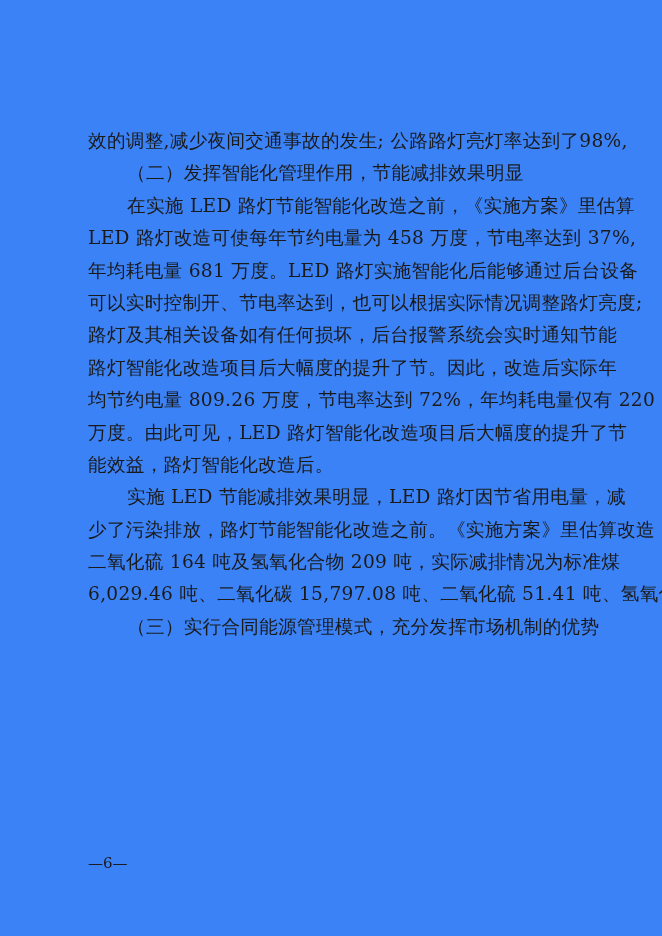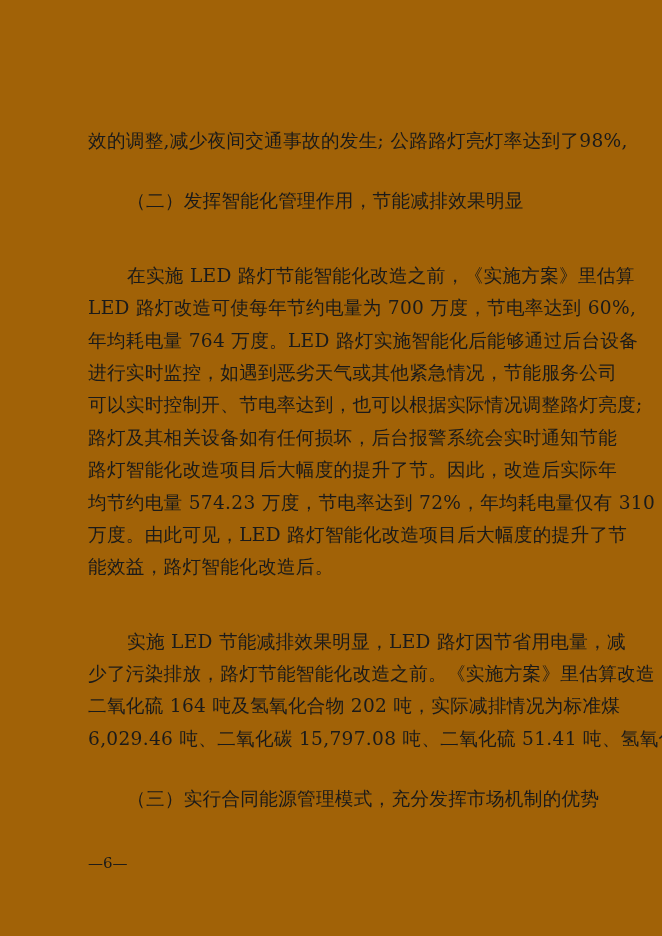--- a/index.html
+++ b/index.html
@@ -13,21 +13,21 @@
       position: relative;
       overflow: hidden;
       font-family: "DejaVu Serif", "Liberation Serif", serif;
       color: #1a1a1a;
     }
     .page {
       position: absolute;
       left: 0; top: 0;
       width: 662px;
       height: 936px;
-      background: #a16207;
+      background: #3b82f6;
     }
     .body-text {
       position: absolute;
       left: 88px;
       top: 125px;
       width: 486px;
     }
     .line {
       height: 32.4px;
       line-height: 32.4px;
@@ -35,53 +35,50 @@
       white-space: nowrap;
       letter-spacing: 0.3px;
       text-align: justify;
       text-align-last: justify;
     }
     .line.last {
       text-align-last: left;
     }
     .line.indent {
       padding-left: 39px;
-      margin-top: 42px;
     }
     .line.heading {
       padding-left: 39px;
       text-align-last: left;
-      margin-top: 28px;
     }
     .page-number {
       position: absolute;
       left: 88px;
       top: 853px;
       font-size: 15px;
       line-height: 20px;
       color: #1a1a1a;
     }
   </style>
 </head>
 <body>
 
 <div class="page">
   <div class="body-text">
     <div class="line">效的调整,减少夜间交通事故的发生; 公路路灯亮灯率达到了98%,</div>
     <div class="line heading">（二）发挥智能化管理作用，节能减排效果明显</div>
     <div class="line indent">在实施 LED 路灯节能智能化改造之前，《实施方案》里估算</div>
-    <div class="line">LED 路灯改造可使每年节约电量为 700 万度，节电率达到 60%,</div>
-    <div class="line">年均耗电量 764 万度。LED 路灯实施智能化后能够通过后台设备</div>
-    <div class="line">进行实时监控，如遇到恶劣天气或其他紧急情况，节能服务公司</div>
+    <div class="line">LED 路灯改造可使每年节约电量为 458 万度，节电率达到 37%,</div>
+    <div class="line">年均耗电量 681 万度。LED 路灯实施智能化后能够通过后台设备</div>
     <div class="line">可以实时控制开、节电率达到，也可以根据实际情况调整路灯亮度;</div>
     <div class="line">路灯及其相关设备如有任何损坏，后台报警系统会实时通知节能</div>
     <div class="line">路灯智能化改造项目后大幅度的提升了节。因此，改造后实际年</div>
-    <div class="line">均节约电量 574.23 万度，节电率达到 72%，年均耗电量仅有 310</div>
+    <div class="line">均节约电量 809.26 万度，节电率达到 72%，年均耗电量仅有 220</div>
     <div class="line">万度。由此可见，LED 路灯智能化改造项目后大幅度的提升了节</div>
     <div class="line last">能效益，路灯智能化改造后。</div>
     <div class="line indent">实施 LED 节能减排效果明显，LED 路灯因节省用电量，减</div>
     <div class="line">少了污染排放，路灯节能智能化改造之前。《实施方案》里估算改造</div>
-    <div class="line">二氧化硫 164 吨及氢氧化合物 202 吨，实际减排情况为标准煤</div>
+    <div class="line">二氧化硫 164 吨及氢氧化合物 209 吨，实际减排情况为标准煤</div>
     <div class="line">6,029.46 吨、二氧化碳 15,797.08 吨、二氧化硫 51.41 吨、氢氧化</div>
     <div class="line heading">（三）实行合同能源管理模式，充分发挥市场机制的优势</div>
   </div>
   <div class="page-number">—6—</div>
 </div>
 
 </body></html>

